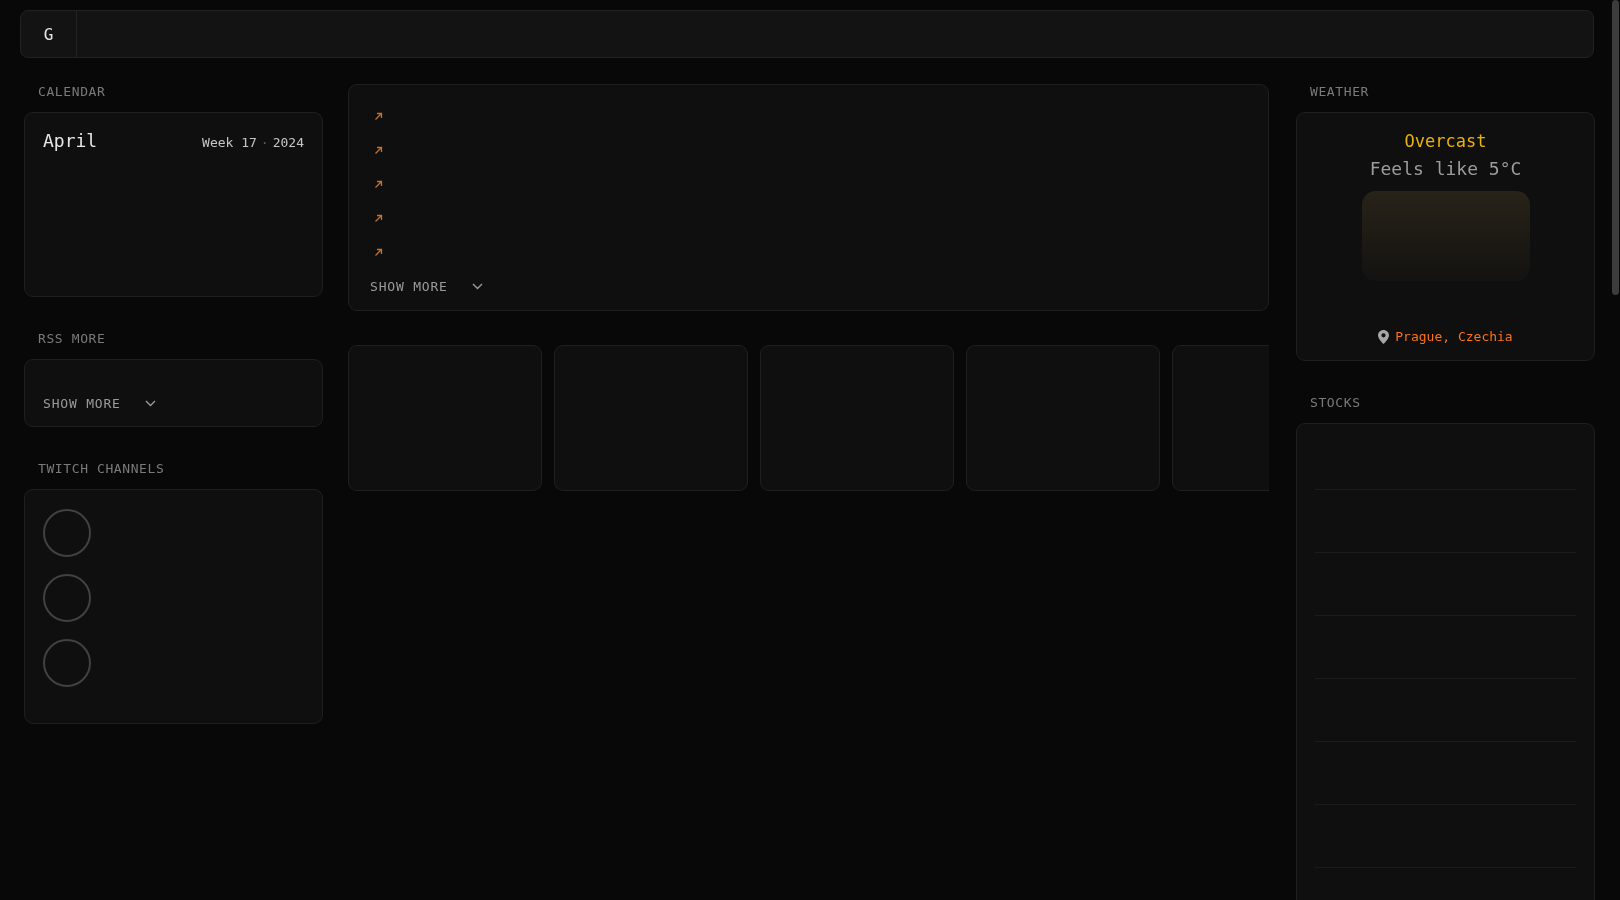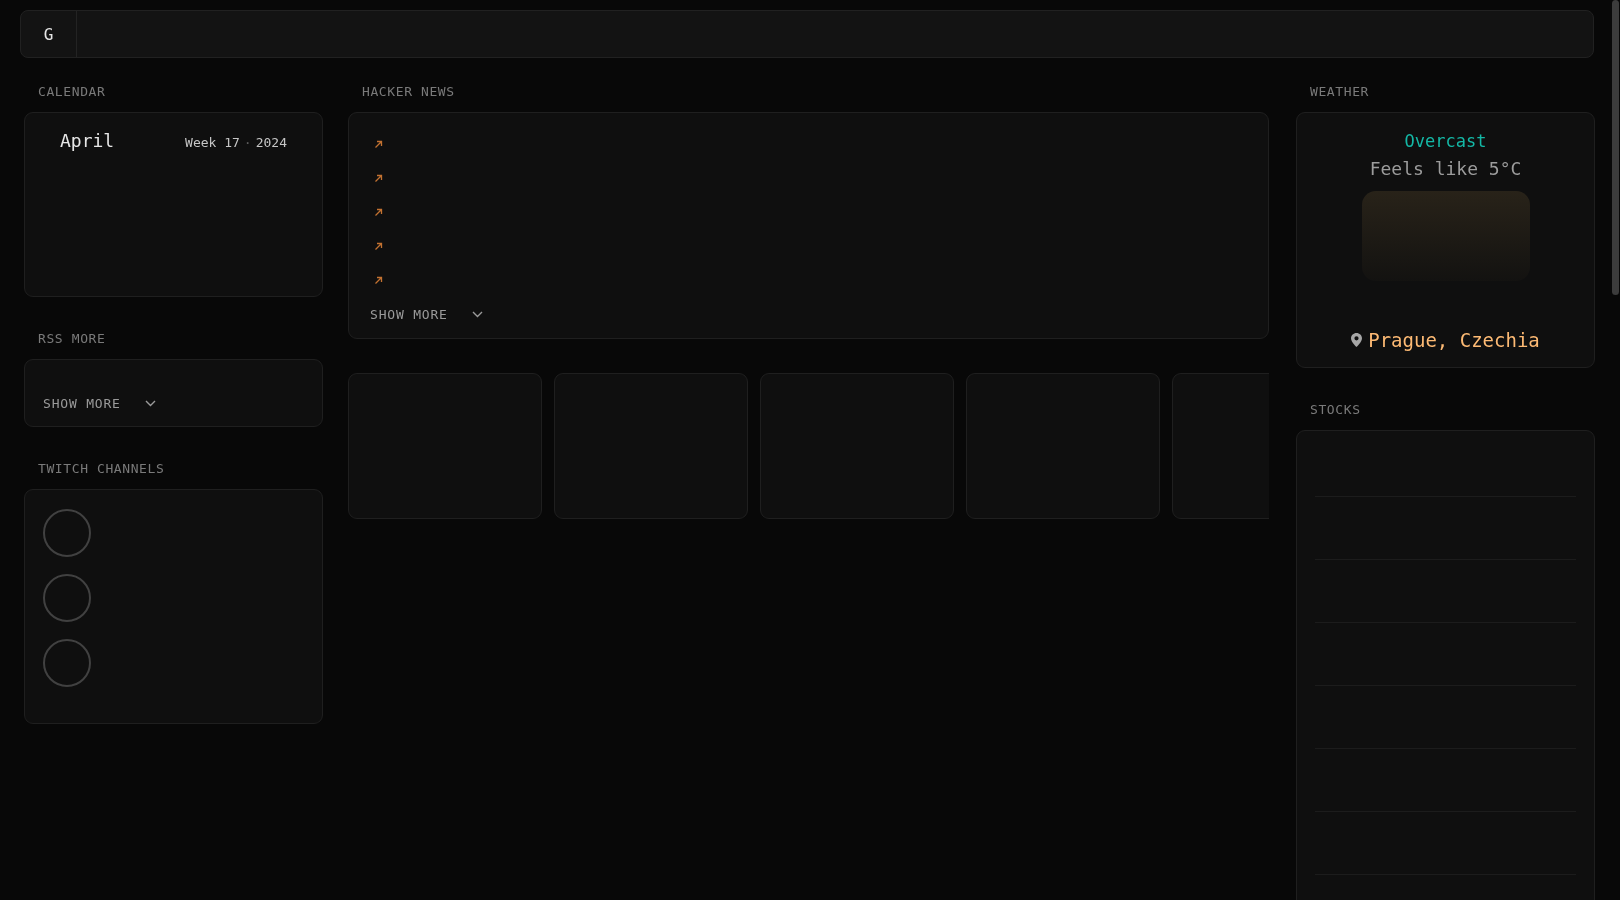--- a/index.html
+++ b/index.html
@@ -21,21 +21,21 @@
   
   .content { position:absolute; left:24px; top:84px; display:flex; }
   .col-left  { width:299px; flex:none; margin-right:25px; }
   .col-mid   { width:921px; flex:none; margin-right:27px; }
   .col-right { width:299px; flex:none; }
   .section { margin-bottom:34px; }
   .section-label { font-size:13px; letter-spacing:.6px; color:#7a7a7a; margin:0 0 13px 14px; }
   .card { background:#0f0f0f; border:1px solid #1f1f1f; border-radius:9px; }
 
   
-  .cal { padding:17px 35px 12px; }
+  .cal { padding:17px 18px 12px; }
   .cal-head { display:flex; align-items:baseline; justify-content:space-between; margin-bottom:10px; }
   .cal-month { font-size:18px; color:#e6e6e6; }
   .cal-week { font-size:13px; color:#c6c6c6; }
   .cal-week .dot { color:#5d5d5d; padding:0 4px; }
   .cal-grid { display:grid; grid-template-columns:repeat(7,1fr); }
   .wd { text-align:center; font-size:13px; color:#585858; height:30px; line-height:30px; }
   .day { text-align:center; font-size:14px; color:#b5b5b5; height:31px; line-height:31px; border-radius:7px; }
 
   
   .rss { padding:19px 18px 15px; }
@@ -69,30 +69,30 @@
   .vbody { padding:12px 16px 14px; }
   .vtitle { font-size:13.5px; line-height:21px; color:#e8802e; }
   .vmeta { font-size:13.5px; color:#989898; margin-top:9px; white-space:nowrap; }
 
   
   .sub { padding:19px 21px; height:160px; }
   .sub-title { font-size:15px; line-height:23px; color:#e8802e; cursor:pointer; }
 
   
   .weather { padding:18px 18px 16px; text-align:center; }
-  .w-cond { font-size:17px; color:#14b8a6; }
+  .w-cond { font-size:17px; color:#eab308; }
   .w-feels { font-size:18px; color:#9c9c9c; margin-top:7px; }
   .w-chart { position:relative; width:252px; margin:16px auto 0; height:104px; }
   .daylight { position:absolute; left:42px; top:-4px; width:168px; height:90px; border-radius:14px;
               background:linear-gradient(180deg, rgba(222,176,96,.12), rgba(222,176,96,.02)); }
   .wb-cols { position:relative; display:flex; }
   .wb-col { position:relative; width:21px; height:84px; display:flex; align-items:flex-end; justify-content:center; }
   .wb-bar { width:5px; border-radius:3px; background:linear-gradient(180deg,#6e6e6e,#2c2c2c); }
   .w-loc { display:flex; align-items:center; justify-content:center; gap:6px; margin-top:30px;
-           font-size:19px; color:#fdba74; }
+           font-size:13px; color:#f97316; }
   .w-loc svg { fill:#a6a6a6; }
 
   
   .stocks { padding:2px 18px; }
   .stock-row { display:flex; align-items:center; height:63px; cursor:pointer; }
   .stock-row + .stock-row { border-top:1px solid #1c1c1c; }
   .st-id { width:108px; flex:none; }
   .st-ticker { font-size:16px; color:#e2e2e2; line-height:20px; }
   .st-name { font-size:13.5px; color:#868686; line-height:18px; margin-top:3px; }
   .spark { flex:none; margin-right:8px; }
@@ -241,21 +241,20 @@
               </div>
             </div>
           </div>
       </div>
 
     </div>
 
     <div class="col-mid">
 
       <div class="section">
-        <div class="section-label">HACKER NEWS</div>
         <div class="card hn">
           <div>
 
               <div class="hn-item">
                 <a class="hn-title"></a>
                 <div class="meta"><span></span><span class="domain"></span><svg class="arrow-ic" width="9" height="9" viewBox="0 0 9 9" fill="none">
                     <path d="M1.5 7.5L7.5 1.5M3 1.5h4.5V6" stroke-width="1.3"></path>
                   </svg></div>
               </div>
 

